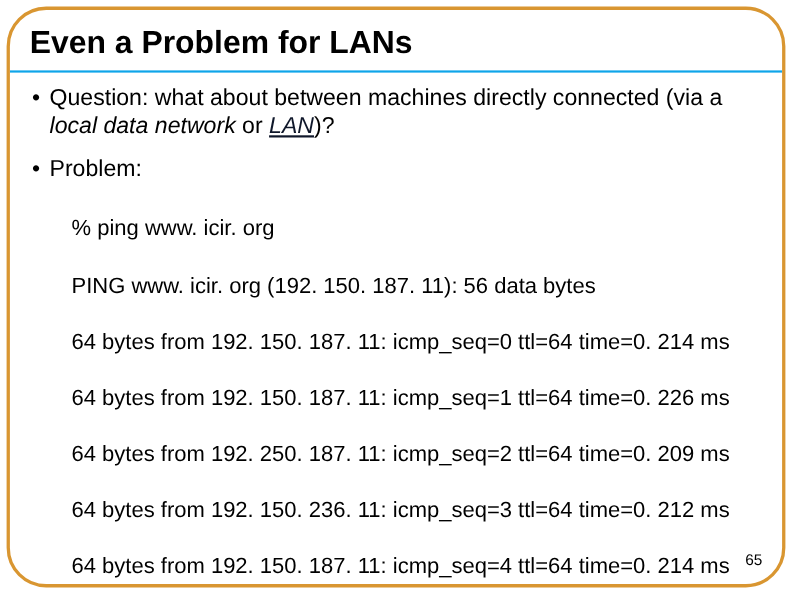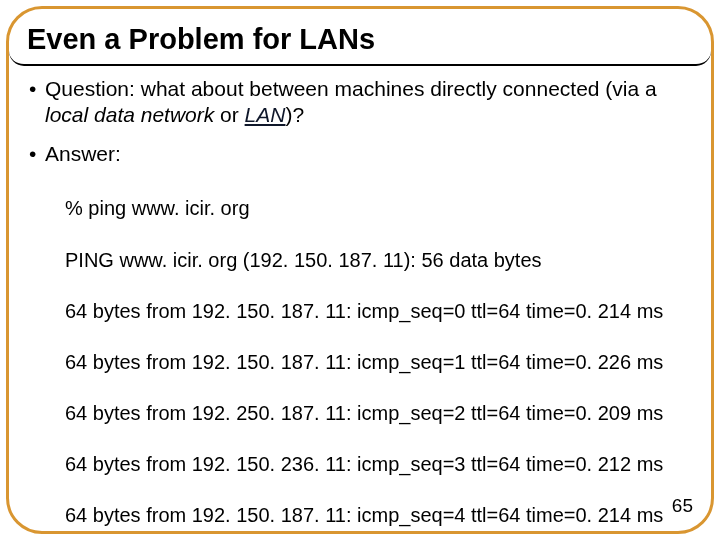--- a/index.html
+++ b/index.html
@@ -11,22 +11,21 @@
   }
   .slide {
     position: absolute;
     left: 6px; top: 6px; right: 6px; bottom: 6px;
     border: 3px solid #d99631;
     border-radius: 36px;
     overflow: hidden;
   }
   .title-wrap {
     padding: 14px 18px 8px 18px;
-    border-bottom: 2px solid #000000;
-    border-radius: 15px;
+    border-bottom: 2px solid #0ea5e9;
   }
   .title {
     font-size: 29px;
     font-weight: bold;
     color: #000;
   }
   .body {
     padding: 10px 14px 6px 20px;
     font-size: 21px;
     color: #000;
@@ -47,21 +46,21 @@
     font-size: 20px;
     line-height: 1.28;
     padding: 2px 0 8px 36px;
     white-space: pre-line;
   }
   .gap-sm { height: 6px; }
   .gap-md { height: 10px; }
   .pagenum {
     position: absolute;
     right: 18px; bottom: 14px;
-    font-size: 19px;
+    font-size: 14px;
     color: #000;
   }
 </style>
 </head>
 <body>
 
 <div class="slide">
   <div class="title-wrap">
     <div class="title">Even a Problem for LANs</div>
   </div>
@@ -72,21 +71,21 @@
       <div class="bullet-mark">•</div>
       <div class="bullet-text">
         <span>Question: what about between machines directly connected (via a </span><span class="italic">local data network</span><span> or </span><span class="redlink">LAN</span><span>)?</span>
       </div>
     </div>
 
     <div class="gap-md"></div>
 
     <div class="bullet-row">
       <div class="bullet-mark">•</div>
-      <div class="bullet-text">Answer:</div>
+      <div class="bullet-text">Problem:</div>
     </div>
 
     <div class="ping-block">
       <div>% ping www. icir. org</div>
       <div>PING www. icir. org (192. 150. 187. 11): 56 data bytes</div>
       <div>64 bytes from 192. 150. 187. 11: icmp_seq=0 ttl=64 time=0. 214 ms</div>
       <div>64 bytes from 192. 150. 187. 11: icmp_seq=1 ttl=64 time=0. 226 ms</div>
       <div>64 bytes from 192. 250. 187. 11: icmp_seq=2 ttl=64 time=0. 209 ms</div>
       <div>64 bytes from 192. 150. 236. 11: icmp_seq=3 ttl=64 time=0. 212 ms</div>
       <div>64 bytes from 192. 150. 187. 11: icmp_seq=4 ttl=64 time=0. 214 ms</div>

